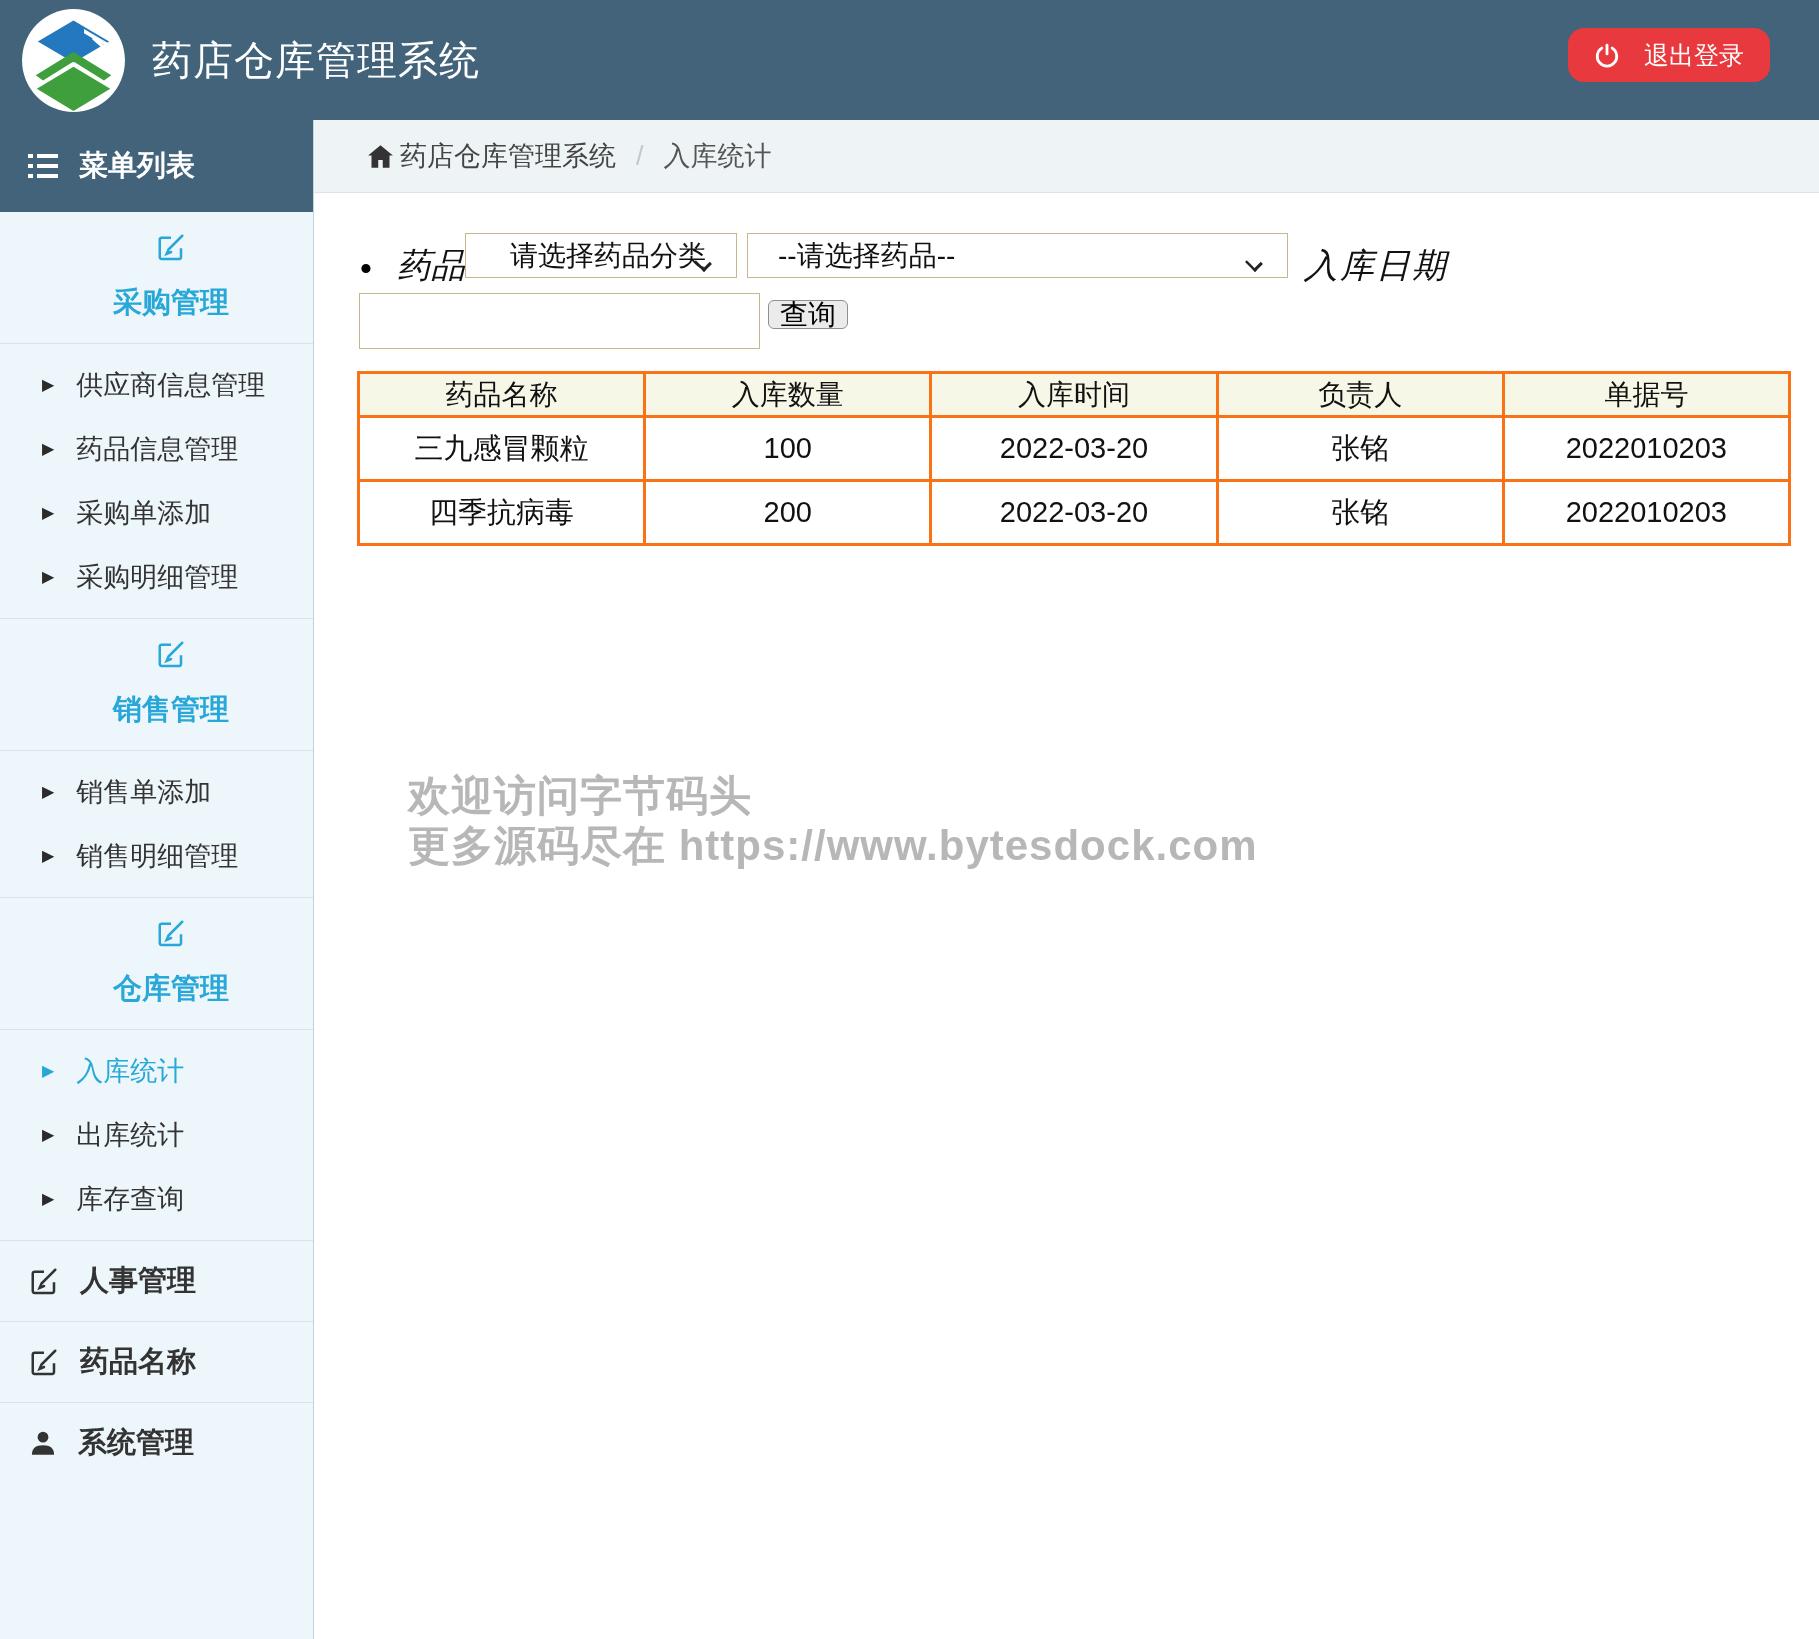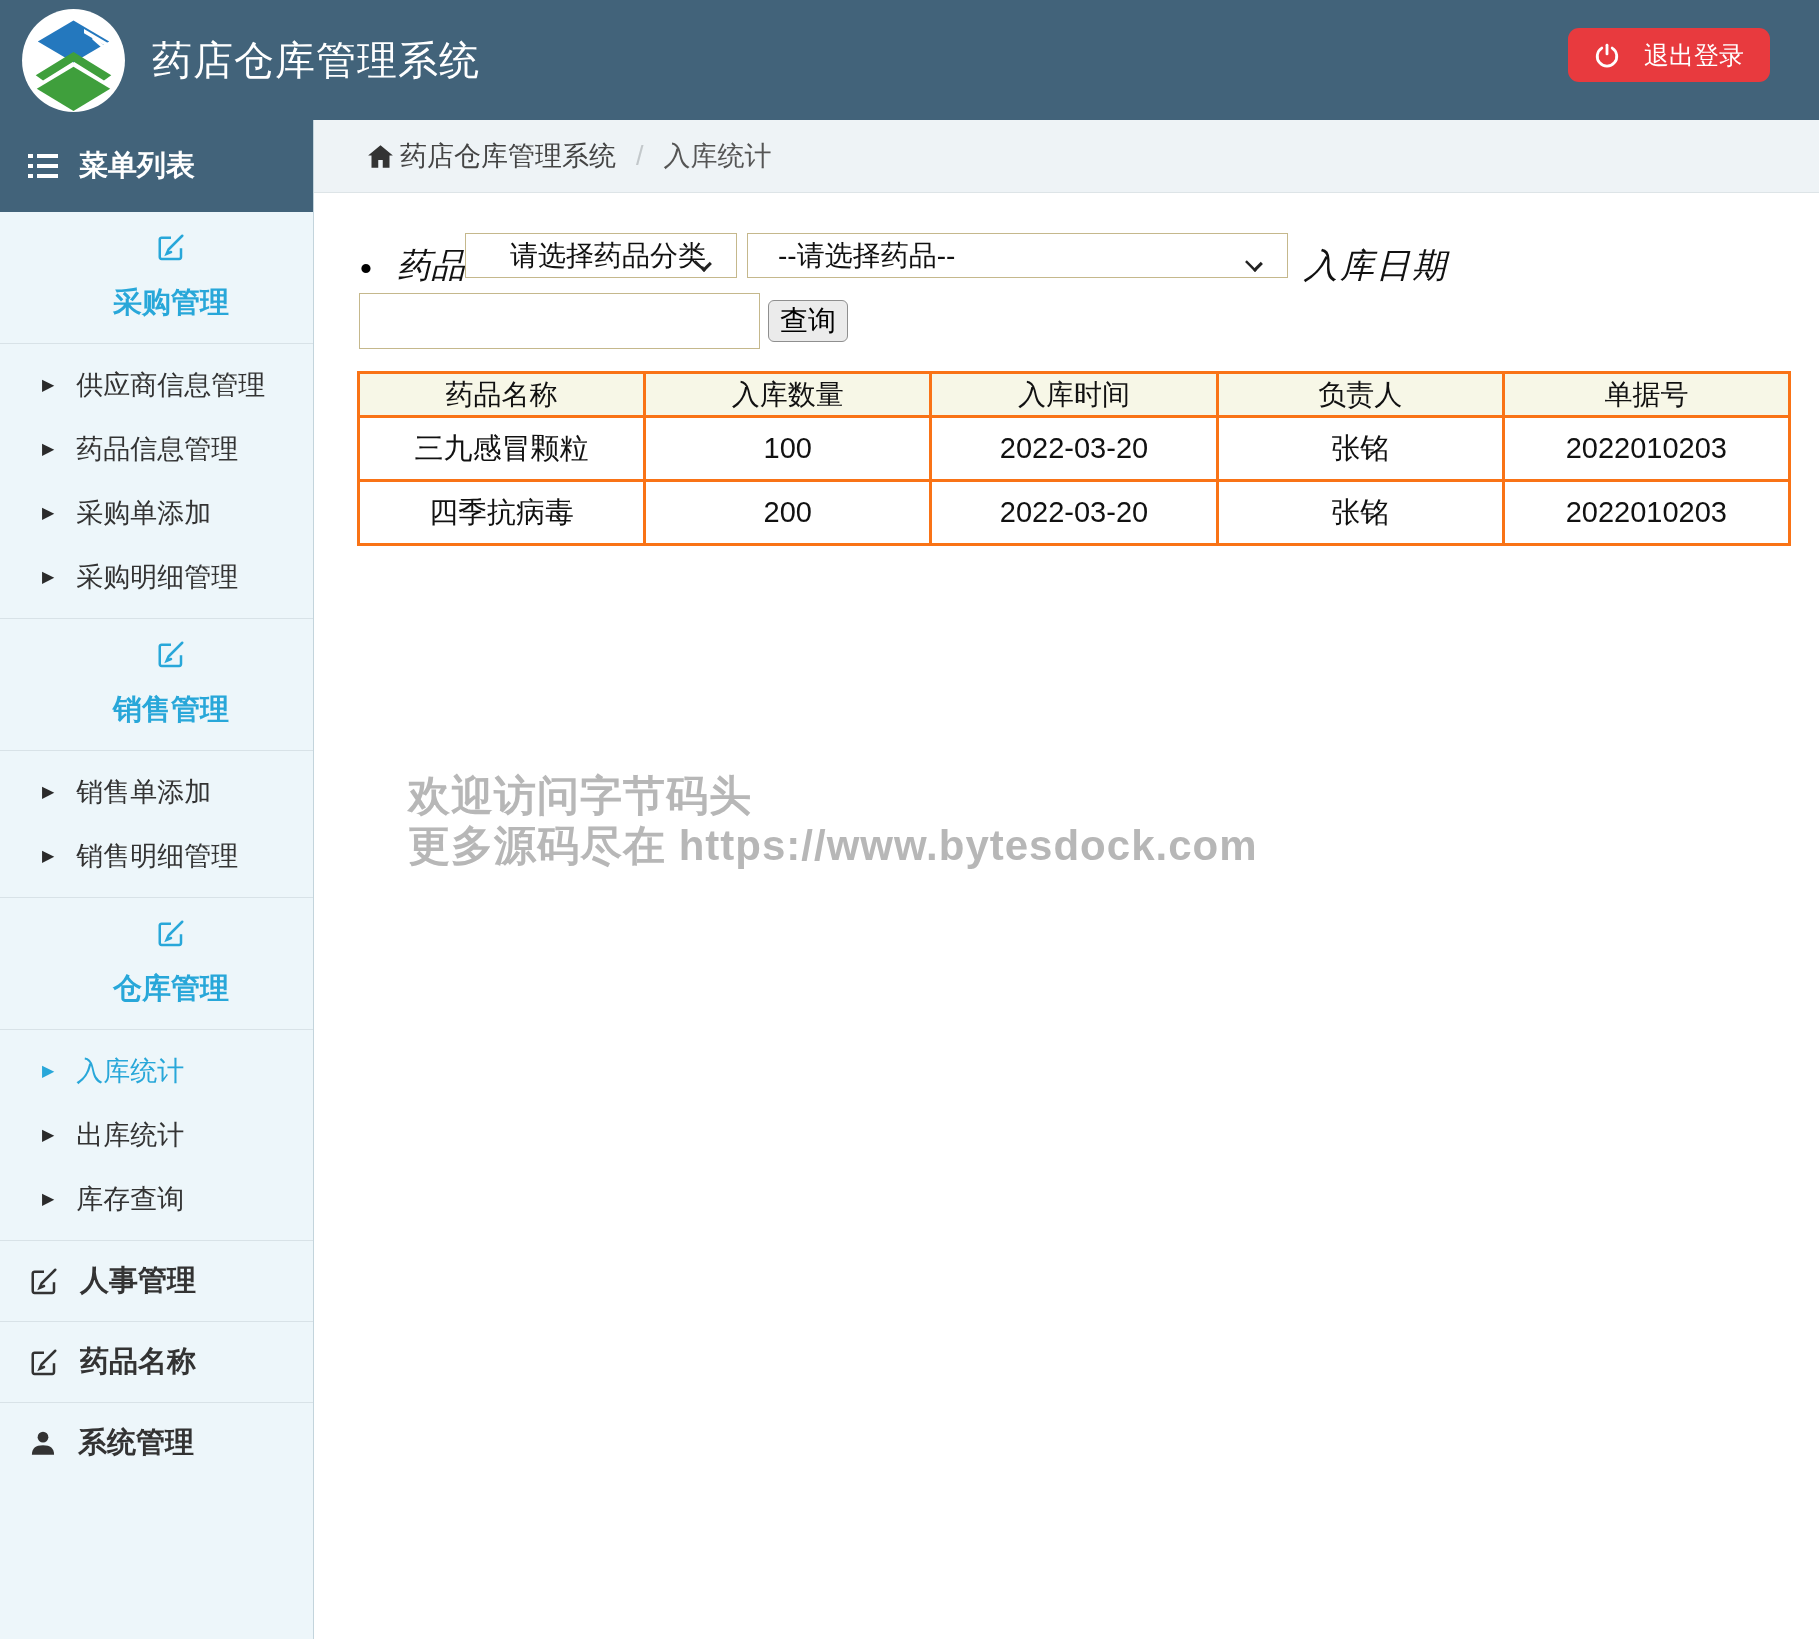--- a/index.html
+++ b/index.html
@@ -18,21 +18,21 @@
     position:absolute; left:21px; top:8px; width:105px; height:105px;
   }
   .app-title {
     position:absolute; left:152px; top:0; height:120px;
     display:flex; align-items:center;
     color:#ffffff; font-size:40px; font-weight:400; letter-spacing:1px;
   }
   .logout-btn {
     position:absolute; right:49px; top:28px; height:54px;
     display:flex; align-items:center; gap:24px; padding:0 26px;
-    background:#e83a3e; border:none; border-radius:11px;
+    background:#e83a3e; border:none; border-radius:16px;
     color:#ffffff; font-size:25px; cursor:pointer;
     font-family:inherit;
   }
 
   
   .sidebar {
     position:absolute; top:120px; left:0; width:314px; bottom:0;
     background:#edf6fa; border-right:1px solid #c3d4dc;
   }
   .sidebar-head {
@@ -97,21 +97,21 @@
     width:14px; height:14px;
     border-right:3px solid #222; border-bottom:3px solid #222;
     transform:rotate(45deg) scaleY(0.8);
   }
   .date-input {
     position:absolute; left:45px; top:100px; width:401px; height:56px;
     border:1px solid #c5b88c; background:#fff;
     font-size:28px; padding:0 12px; font-family:inherit;
   }
   .query-btn {
-    position:absolute; left:454px; top:107px; width:80px; height:42px;
+    position:absolute; left:454px; top:107px; width:80px; height:29px;
     background:#ebebeb; border:1px solid #8f8f8f; border-radius:6px;
     font-size:28px; color:#000; cursor:pointer; font-family:inherit;
     line-height:1;
   }
 
   
   .stat-table {
     position:absolute; left:43px; top:178px; width:1434px;
     border-collapse:collapse; table-layout:fixed;
   }

